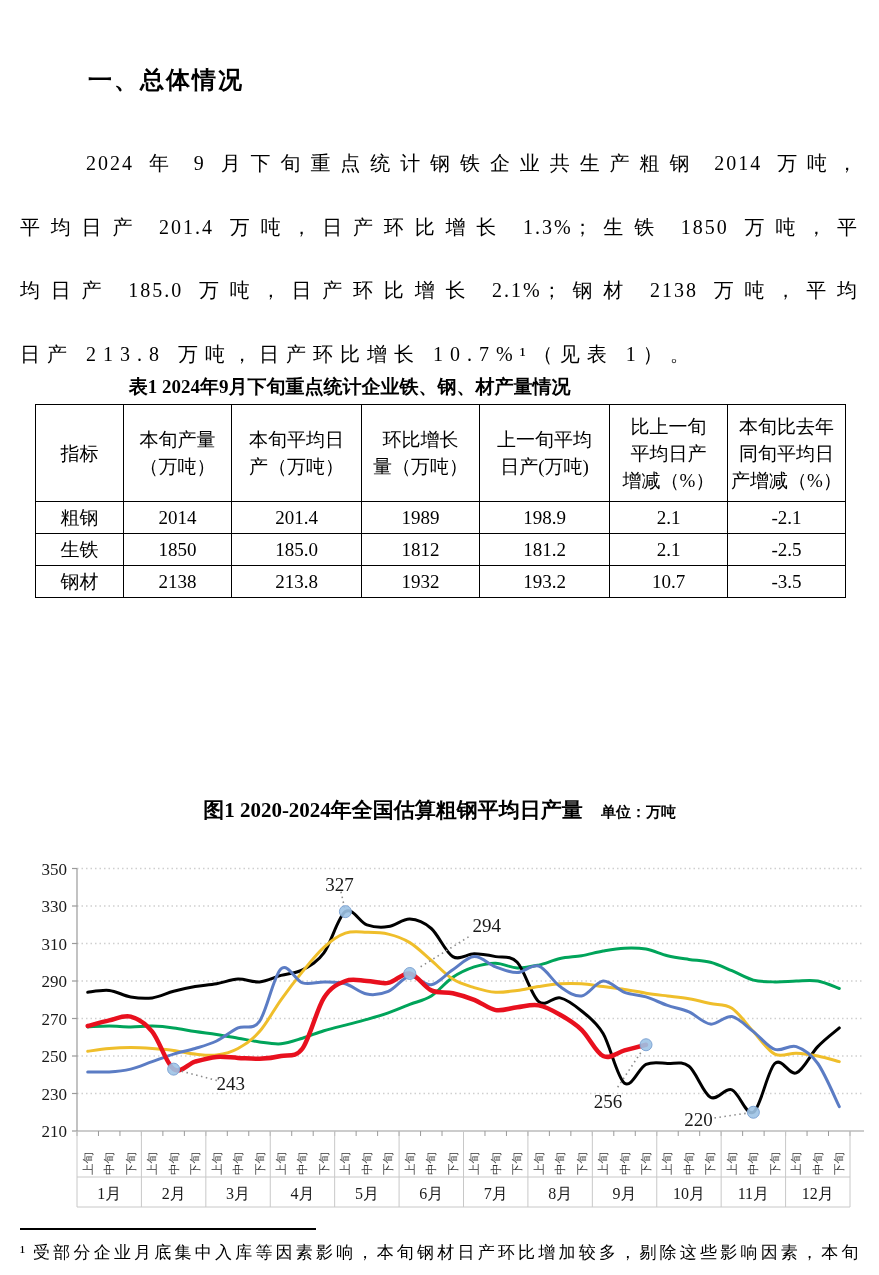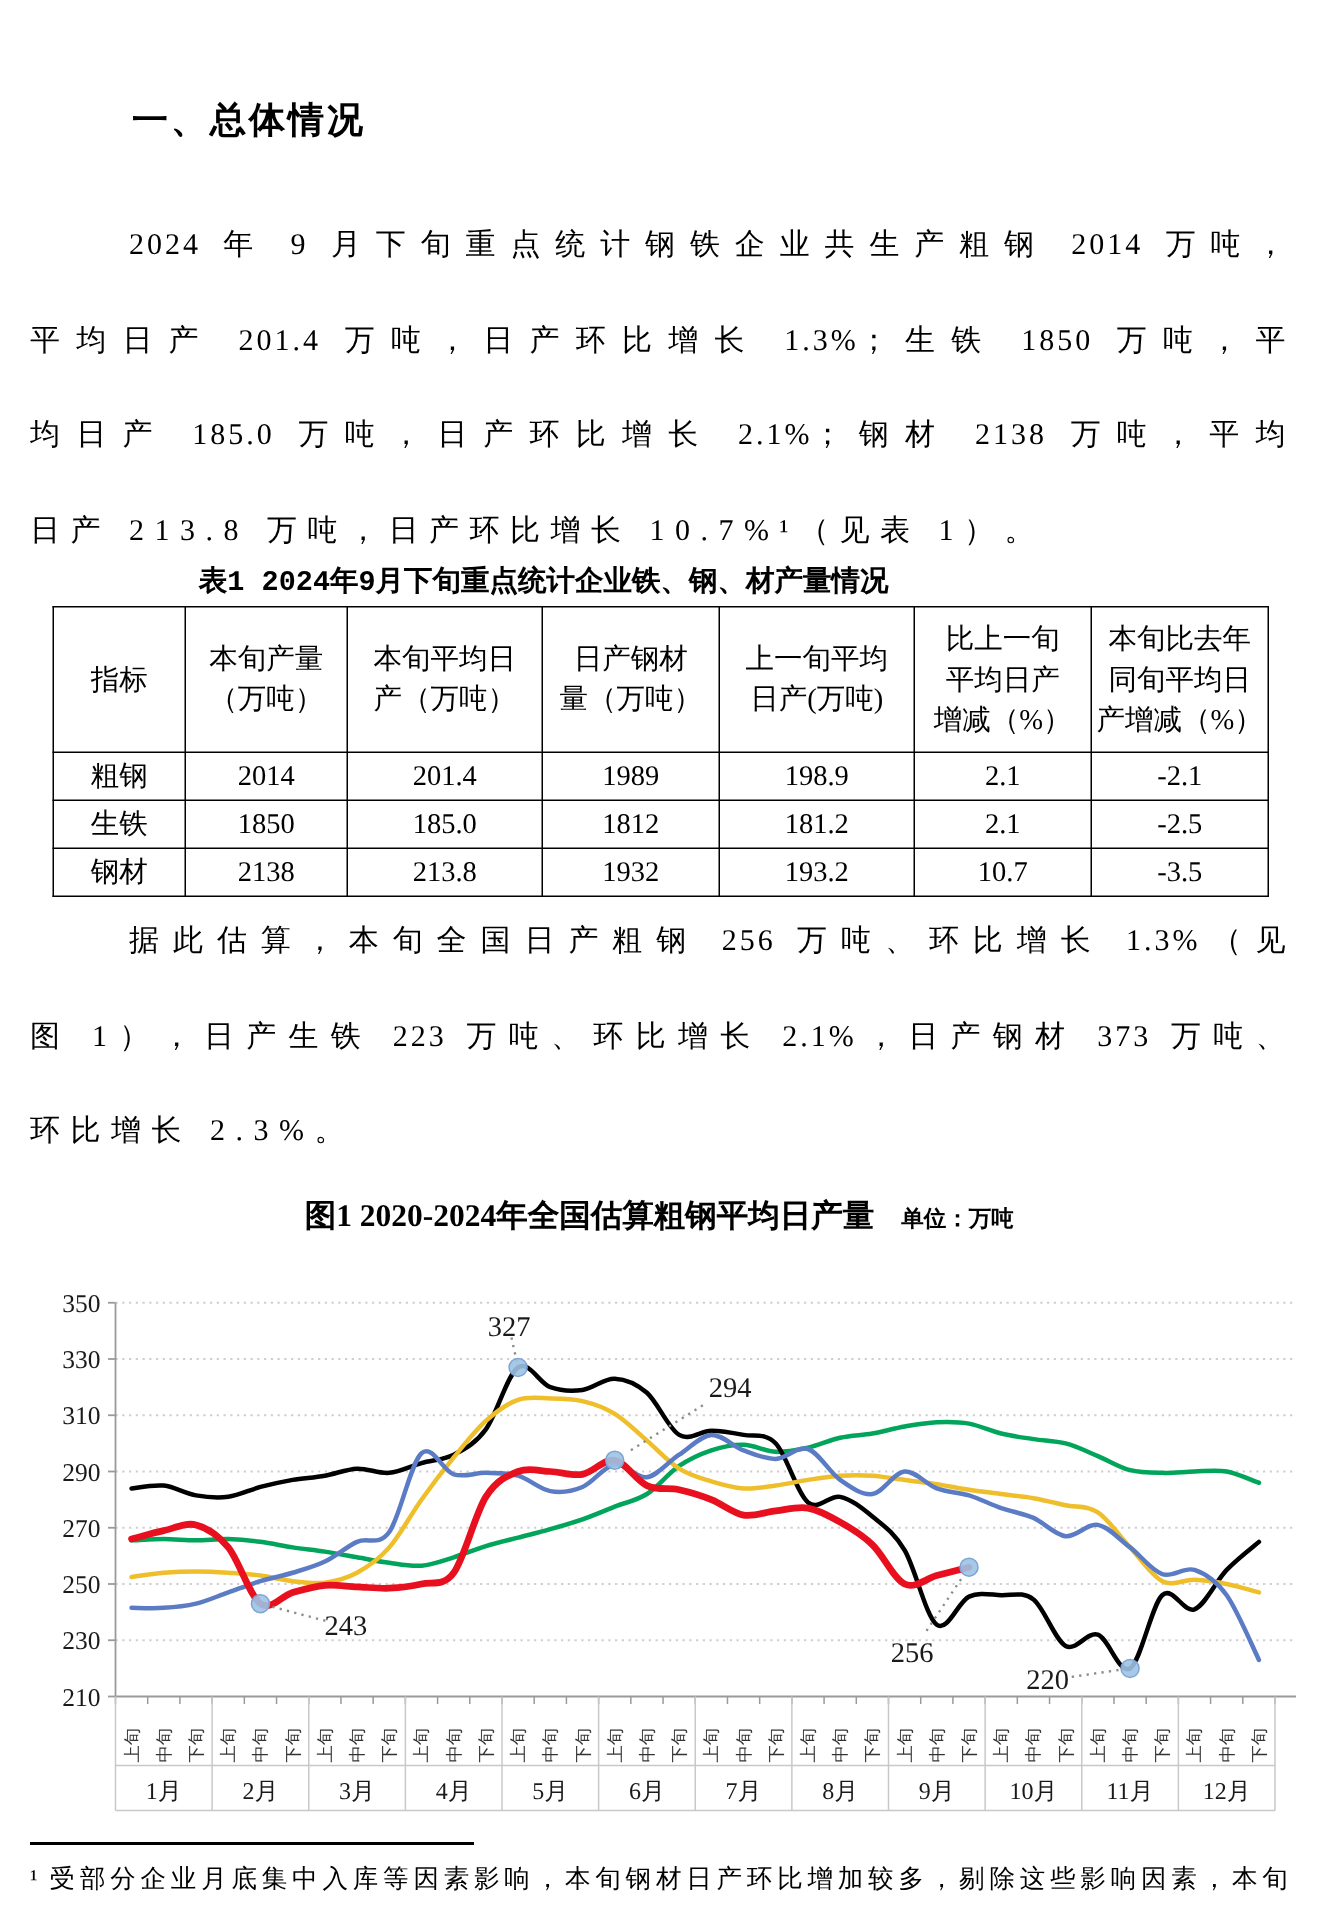--- a/index.html
+++ b/index.html
@@ -6,21 +6,21 @@
   .page{position:relative;width:879px;height:1275px;background:#fff;overflow:hidden;
         font-family:"Liberation Serif","DejaVu Serif",serif;color:#000;margin-top:36px;}
   .heading{position:absolute;left:88px;top:28px;font-size:24px;font-weight:bold;
            font-family:"Liberation Sans","DejaVu Sans",sans-serif;letter-spacing:2px;}
   .para{position:absolute;left:20px;width:839px;font-size:20px;}
   .para .tline{height:63.5px;line-height:63.5px;text-align:justify;text-align-last:justify;
                letter-spacing:2px;white-space:nowrap0;}
   .para .tline.last{text-align-last:left;letter-spacing:7px;}
   .para .tline.indent{padding-left:66px;}
   .tbl-caption{position:absolute;left:0;top:338px;width:699px;text-align:center;
-               font-size:19px;font-weight:bold;font-family:Liberation Mono, monospace;padding-left:13px;}
+               font-size:19px;font-weight:bold;font-family:Liberation Serif, serif;}
   table.prod{position:absolute;left:35px;top:368px;width:810px;border-collapse:collapse;
              table-layout:fixed;font-size:19px;}
   table.prod th,table.prod td{border:1.5px solid #000;text-align:center;vertical-align:middle;padding:0;}
   table.prod th{font-weight:normal;white-space:pre-line;line-height:27px;height:96px;}
   table.prod td{height:31px;line-height:31px;}
   .chart{position:absolute;left:0;top:752px;width:879px;height:426px;}
   .chart-title-row{position:absolute;left:0;top:8px;width:879px;text-align:center;}
   .chart-title{font-size:21px;font-weight:bold;font-family:Liberation Serif, serif;}
   .chart-unit{font-size:15px;font-weight:bold;font-family:"Liberation Sans","DejaVu Sans",sans-serif;
               margin-left:18px;}
@@ -60,21 +60,21 @@
         <col style="width:118px">
         <col style="width:118px">
     </colgroup>
     <thead>
       <tr>
         <th>指标</th>
         <th>本旬产量
 （万吨）</th>
         <th>本旬平均日
 产（万吨）</th>
-        <th>日产钢材
+        <th>环比增长
 量（万吨）</th>
         <th>上一旬平均
 日产(万吨)</th>
         <th>比上一旬
 平均日产
 增减（%）</th>
         <th>本旬比去年
 同旬平均日
 产增减（%）</th>
       </tr>
@@ -103,25 +103,20 @@
           <td>2138</td>
           <td>213.8</td>
           <td>1932</td>
           <td>193.2</td>
           <td>10.7</td>
           <td>-3.5</td>
         </tr>
       </tbody>
   </table>
 
-  <div class="para" style="top:560px;">
-    <div class="tline indent">据此估算，本旬全国日产粗钢 256 万吨、环比增长 1.3%（见</div>
-    <div class="tline">图 1），日产生铁 223 万吨、环比增长 2.1%，日产钢材 373 万吨、</div>
-    <div class="tline last">环比增长 2.3%。</div>
-  </div>
 
   <div class="chart">
     <div class="chart-title-row">
       <span class="chart-title">图1 2020-2024年全国估算粗钢平均日产量</span><span class="chart-unit">单位：万吨</span>
     </div>
     <svg id="chart-svg" width="879" height="426" viewBox="0 0 879 426">
         <line x1="72" y1="343" x2="77" y2="343" stroke="#9A9A9A" stroke-width="1.2"></line>
         <text x="67" y="349" text-anchor="end" font-size="17" fill="#1a1a1a">210</text>
         <line x1="77" y1="305.5" x2="864" y2="305.5" stroke="#CFCFCF" stroke-width="1.3" stroke-dasharray="1.5 3"></line>
         <line x1="72" y1="305.5" x2="77" y2="305.5" stroke="#9A9A9A" stroke-width="1.2"></line>

